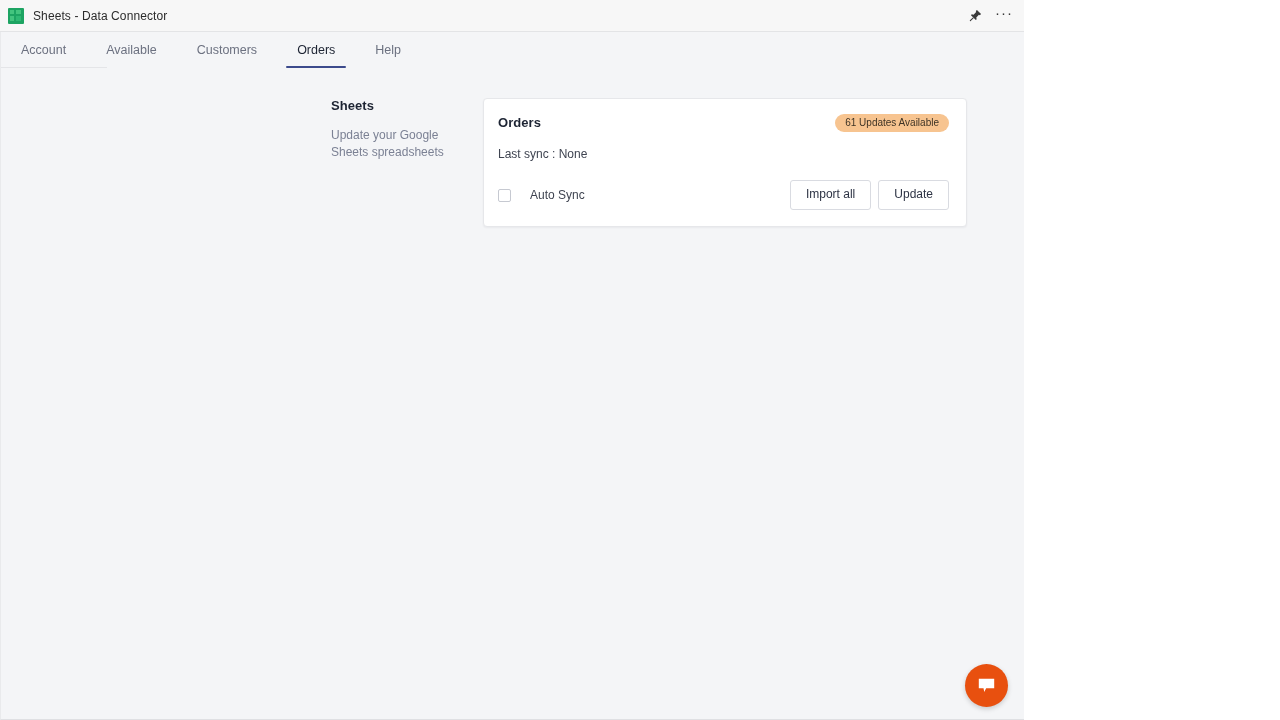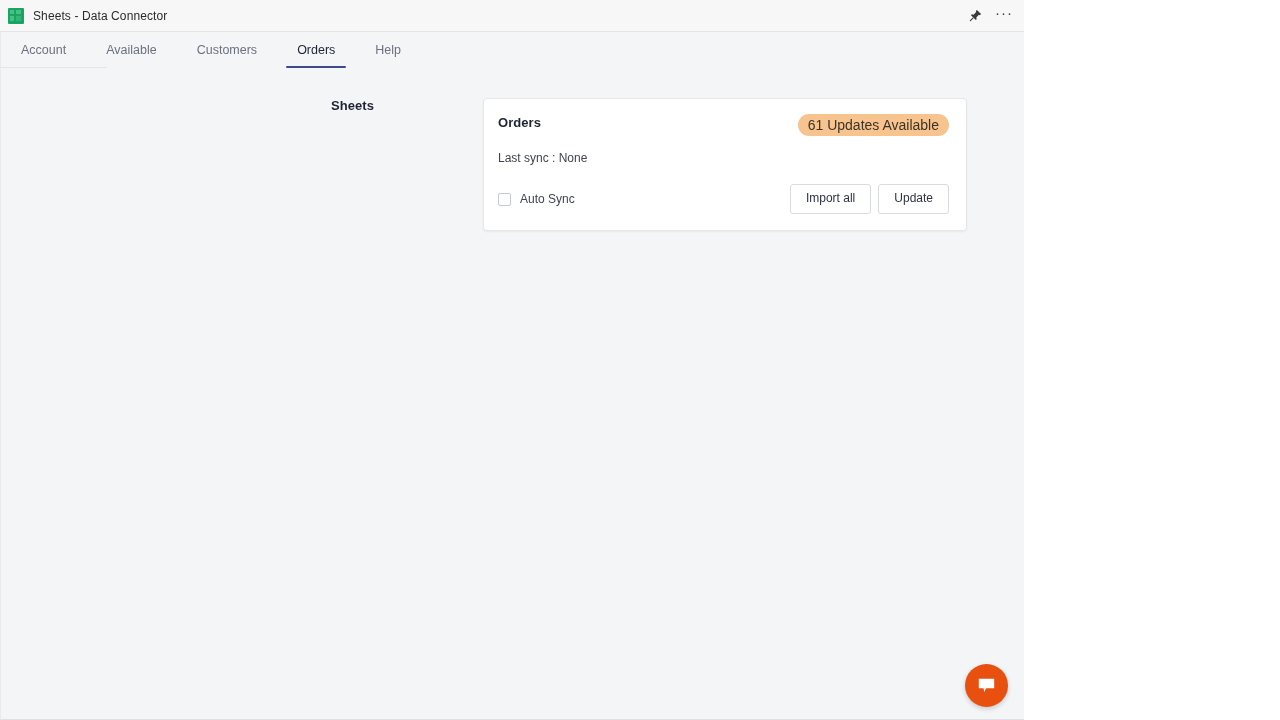--- a/index.html
+++ b/index.html
@@ -198,21 +198,21 @@
   .card-title {
     font-size: 13px;
     font-weight: bold;
     color: #1d2433;
     letter-spacing: 0.05px;
   }
 
   .badge {
     background: #f7c490;
     color: #3d3325;
-    font-size: 14px;
+    font-size: 10px;
     border-radius: 11px;
     padding: 4px 10px 4px 10px;
     white-space: nowrap;
     line-height: 1;
     margin-top: -1px;
   }
 
   .card-sub {
     margin-top: 15px;
     font-size: 12px;
@@ -222,21 +222,21 @@
   .card-bottom {
     margin-top: 19px;
     display: flex;
     align-items: center;
     justify-content: space-between;
   }
 
   .checkrow {
     display: flex;
     align-items: center;
-    gap: 9px;
+    gap: 19px;
     cursor: pointer;
   }
 
   .checkbox {
     width: 13px;
     height: 13px;
     border: 1px solid #c6c9d1;
     border-radius: 2px;
     background: #fff;
     flex: 0 0 auto;
@@ -326,20 +326,21 @@
       </div>
       <div class="tab">
         <span>Help</span>
       </div>
     </div>
 
     <div class="content">
 
       <div class="section-info">
         <div class="section-title">Sheets</div>
+        <div class="section-desc">Update your Google Sheets spreadsheets</div>
       </div>
 
       <div class="card">
 
         <div class="card-top">
           <div class="card-title">Orders</div>
           <div class="badge">61 Updates Available</div>
         </div>
 
         <div class="card-sub">Last sync : None</div>

